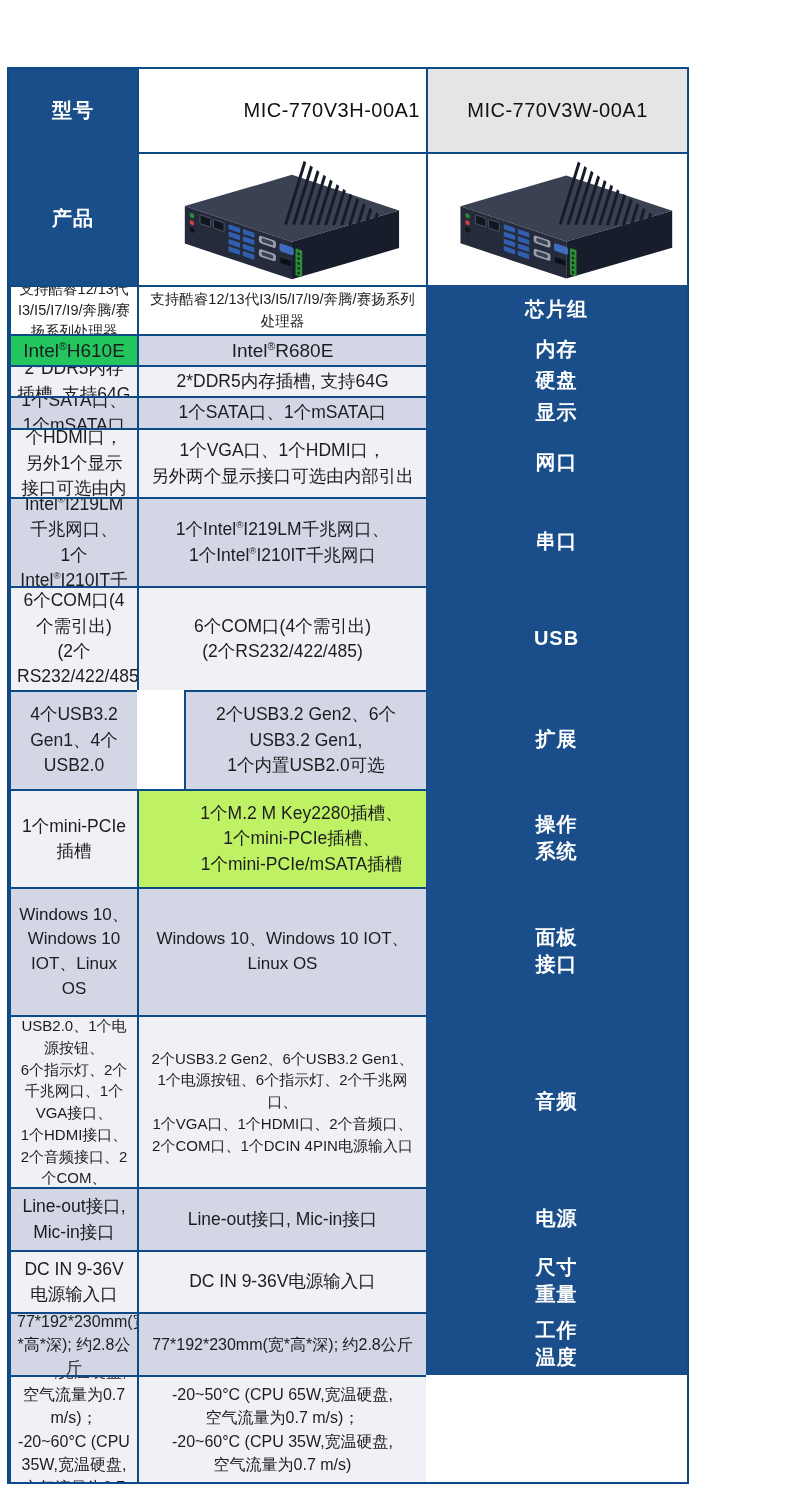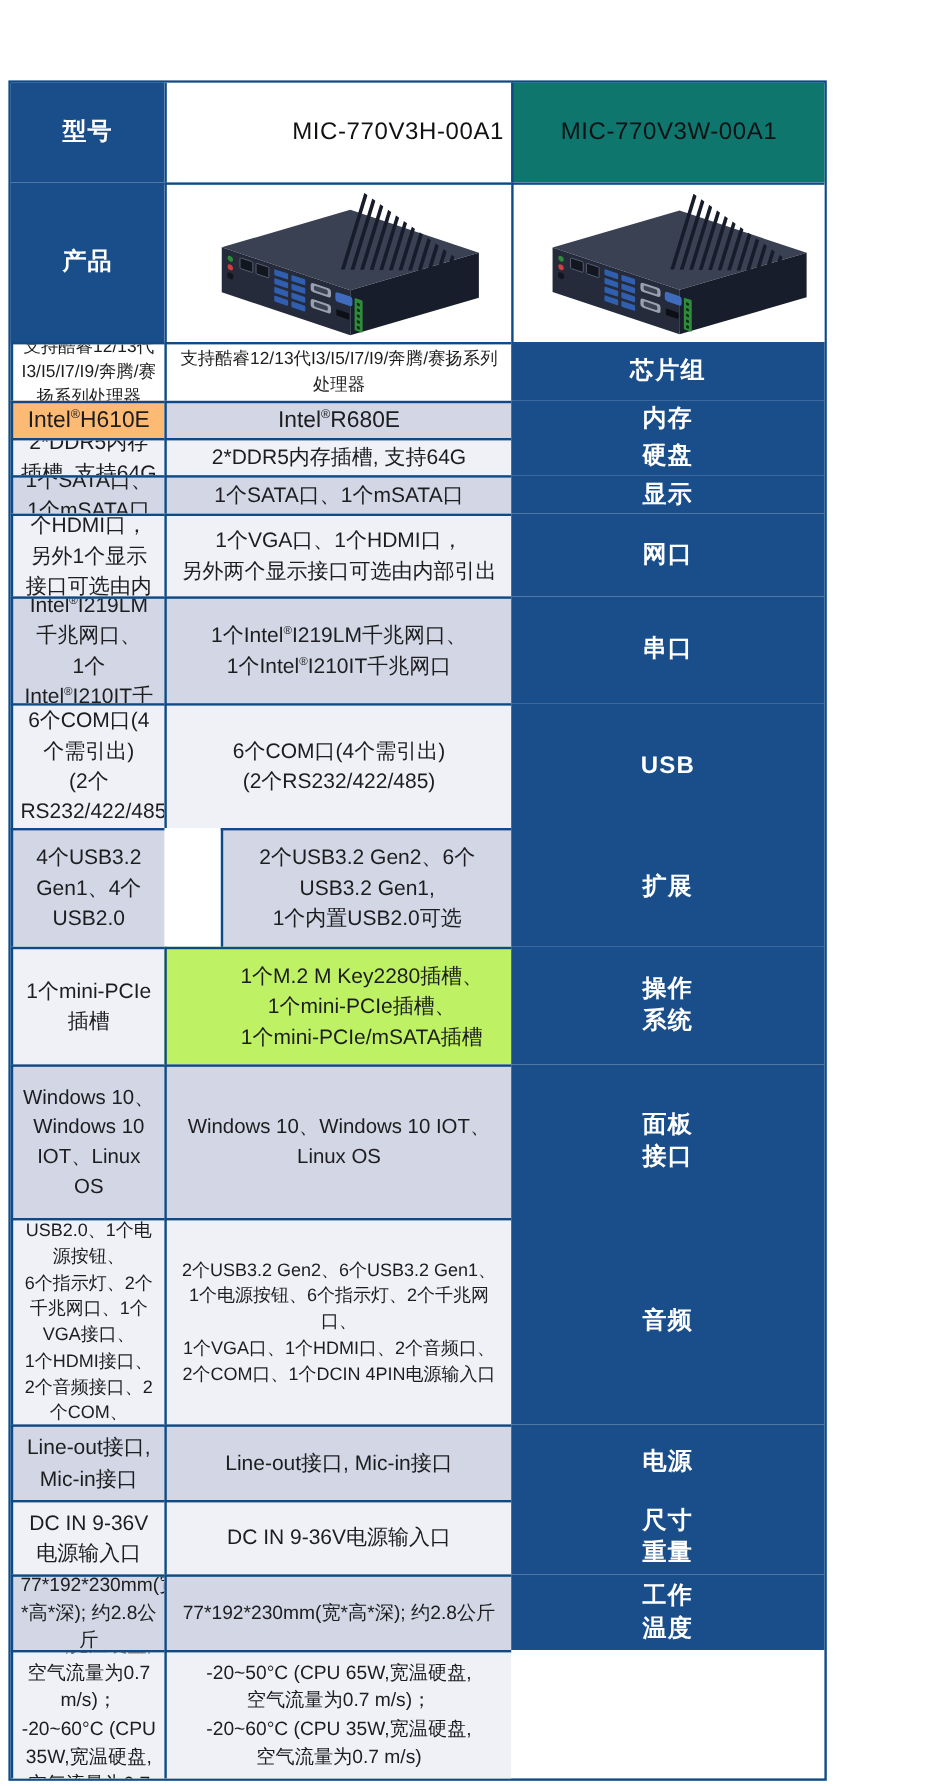--- a/index.html
+++ b/index.html
@@ -43,21 +43,21 @@
 </head>
 <body>
 
 <div id="spec-table" style="grid-template-rows: 83px 133px 49px 31px 31px 32px 69px 89px 104px 99px 98px 128px 172px 63px 62px 63px 107px;">
     <div class="label-cell">
       <div>型号</div>
     </div>
     <div class="cell model-cell" style="background: rgb(255, 255, 255); font-size: 20px; text-align: right;">
       <div class="txt">MIC-770V3H-00A1</div>
     </div>
-    <div class="cell model-cell" style="background: #0f766e; font-size: 20px;">
+    <div class="cell model-cell" style="background: #e5e5e5; font-size: 20px;">
       <div class="txt">MIC-770V3W-00A1</div>
     </div>
     <div class="label-cell">
       <div>产品</div>
     </div>
     <div class="cell bt" style="background: rgb(255, 255, 255);">
       <svg class="product-svg" width="250" height="125" viewBox="0 0 280 140">
     <defs>
           <clipPath id="topclip">
             <polygon points="30,55 150,20 270,60 150,95"></polygon>
@@ -170,21 +170,21 @@
     </div>
     <div class="cell bt" style="background: rgb(255, 255, 255); font-size: 14.5px;">
       <div class="txt">支持酷睿12/13代I3/I5/I7/I9/奔腾/赛扬系列处理器</div>
     </div>
     <div class="cell bt" style="background: rgb(255, 255, 255); font-size: 14.5px;">
       <div class="txt">支持酷睿12/13代I3/I5/I7/I9/奔腾/赛扬系列处理器</div>
     </div>
     <div class="label-cell">
       <div>芯片组</div>
     </div>
-    <div class="cell bt" style="background: #fdba74; font-size: 19px;">
+    <div class="cell bt" style="background: #22c55e; font-size: 19px;">
       <div class="txt">Intel<sup>®</sup>H610E</div>
     </div>
     <div class="cell bt" style="background: rgb(210, 214, 229); font-size: 19px;">
       <div class="txt">Intel<sup>®</sup>R680E</div>
     </div>
     <div class="label-cell">
       <div>内存</div>
     </div>
     <div class="cell bt" style="background: rgb(239, 241, 247); font-size: 17.5px;">
       <div class="txt">2*DDR5内存插槽, 支持64G</div>

